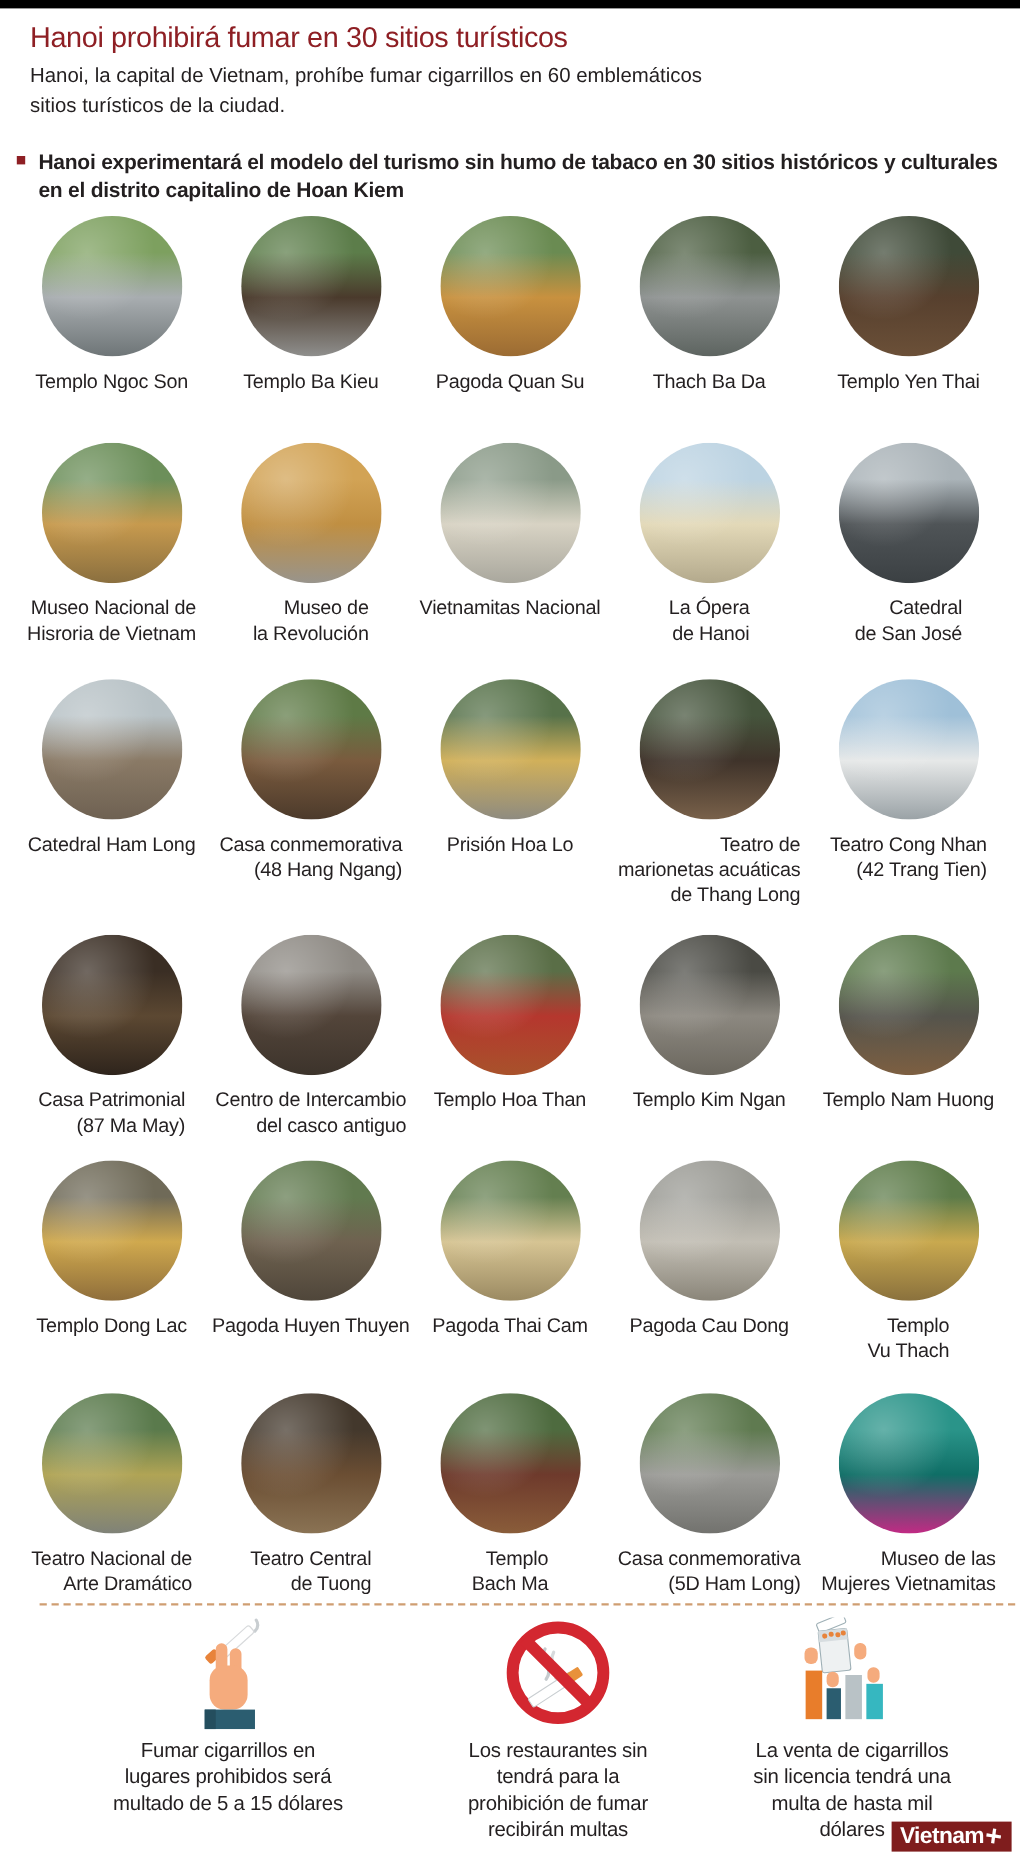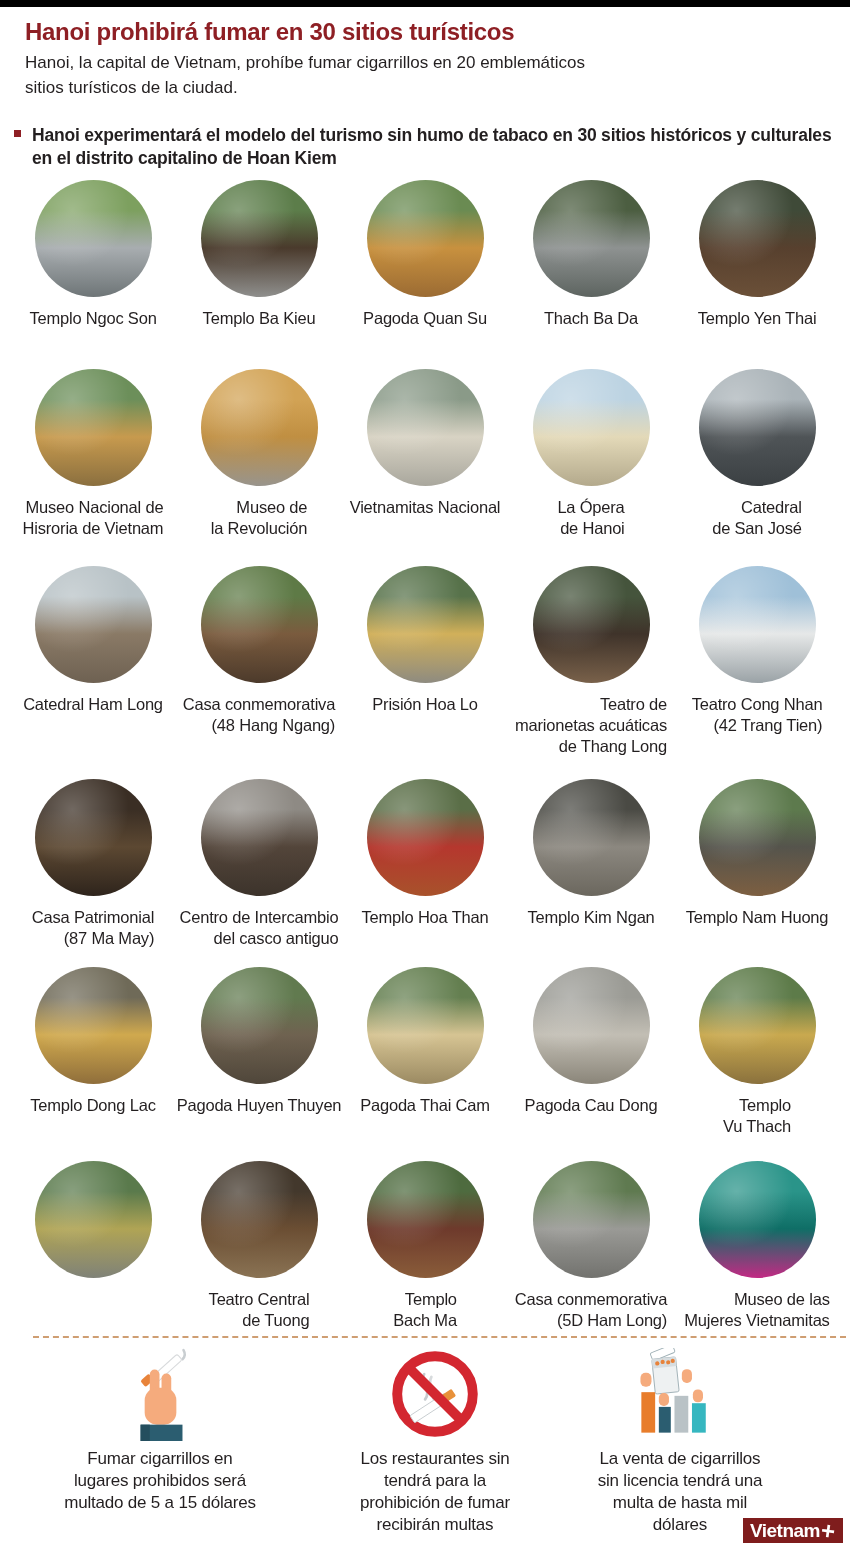--- a/index.html
+++ b/index.html
@@ -3,21 +3,21 @@
 <meta charset="utf-8">
 <style>
   html,body{margin:0;padding:0;background:#fff;}
   .page{
     position:relative; width:850px; height:1550px; overflow:hidden;
     background:#ffffff; color:#231f20;
     font-family:"Liberation Sans","DejaVu Sans",sans-serif;
   }
   .topbar{height:7px;background:#000;}
   .header{padding:12px 25px 0 25px;}
-  .title{color:#8e1f24;font-size:24px;font-weight:bold;letter-spacing:-0.3px;line-height:1.1;}
+  .title{color:#8e1f24;font-size:24px;font-weight:normal;letter-spacing:-0.3px;line-height:1.1;}
   .subtitle{margin-top:6px;font-size:17px;line-height:1.42;white-space:pre-line;}
   .bullet-row{display:flex;margin:24px 14px 0 14px;}
   .bullet-marker{flex:0 0 auto;width:7px;height:7px;background:#8e1f24;margin:6px 11px 0 0;}
   .bullet-text{font-size:17.5px;font-weight:bold;line-height:1.32;white-space:pre-line;letter-spacing:-0.2px;}
   .grid{
     margin-top:10px;padding:0 10px;
     display:grid;grid-template-columns:repeat(5,1fr);
     grid-template-rows:189px 197px 213px 188px 194px 173px;
   }
   .cell{display:flex;flex-direction:column;align-items:center;}
@@ -26,41 +26,42 @@
     background:#cccccc;flex:0 0 auto;
   }
   .caption{
     margin-top:11px;font-size:16.5px;line-height:1.28;text-align:right;
     white-space:pre-line;letter-spacing:-0.2px;
   }
   .divider{border-top:2px dashed #cf9e72;margin:2px 4px 0 33px;}
   .footer{
     display:grid;grid-template-columns:320px 230px 260px;
     padding-top:8px;
+    padding-left:30px;
   }
   .f-col{display:flex;flex-direction:column;align-items:center;}
   .f-icon{height:96px;display:flex;align-items:center;justify-content:center;}
   .f-text{margin-top:6px;font-size:17px;line-height:1.3;text-align:center;white-space:pre-line;letter-spacing:-0.2px;}
   .logo{
     position:absolute;right:7px;bottom:7px;
     background:#7f1d1d;color:#fff;height:25px;
     display:flex;align-items:center;padding:0 8px 0 7px;
   }
   .logo .logo-text{font-weight:bold;font-size:19px;letter-spacing:-0.5px;}
   .logo .logo-plus{font-weight:bold;font-size:24px;line-height:20px;margin-left:1px;transform:rotate(8deg);}
 </style>
 </head>
 <body>
 
 <div class="page">
   <div class="topbar"></div>
 
   <div class="header">
     <div class="title">Hanoi prohibirá fumar en 30 sitios turísticos</div>
-    <div class="subtitle">Hanoi, la capital de Vietnam, prohíbe fumar cigarrillos en 20 emblemáticos
+    <div class="subtitle">Hanoi, la capital de Vietnam, prohíbe fumar cigarrillos en 60 emblemáticos
 sitios turísticos de la ciudad.</div>
   </div>
 
   <div class="bullet-row">
     <span class="bullet-marker"></span>
     <span class="bullet-text">Hanoi experimentará el modelo del turismo sin humo de tabaco en 30 sitios históricos y culturales
 en el distrito capitalino de Hoan Kiem</span>
   </div>
 
   <div class="grid">
@@ -195,20 +196,22 @@
     </div>
 
     <div class="cell">
       <div class="photo" style="background: radial-gradient(circle at 32% 26%, rgba(255, 255, 255, 0.28), rgba(255, 255, 255, 0) 48%), linear-gradient(rgb(93, 123, 73) 0%, rgb(93, 123, 73) 26%, rgb(201, 169, 79) 58%, rgb(138, 113, 61) 100%);"></div>
       <div class="caption">Templo
 Vu Thach</div>
     </div>
 
     <div class="cell">
       <div class="photo" style="background: radial-gradient(circle at 32% 26%, rgba(255, 255, 255, 0.28), rgba(255, 255, 255, 0) 48%), linear-gradient(rgb(90, 122, 76) 0%, rgb(90, 122, 76) 26%, rgb(176, 164, 85) 58%, rgb(127, 130, 120) 100%);"></div>
+      <div class="caption">Teatro Nacional de
+Arte Dramático</div>
     </div>
 
     <div class="cell">
       <div class="photo" style="background: radial-gradient(circle at 32% 26%, rgba(255, 255, 255, 0.28), rgba(255, 255, 255, 0) 48%), linear-gradient(rgb(67, 56, 44) 0%, rgb(67, 56, 44) 26%, rgb(107, 78, 51) 58%, rgb(138, 115, 84) 100%);"></div>
       <div class="caption">Teatro Central
 de Tuong</div>
     </div>
 
     <div class="cell">
       <div class="photo" style="background: radial-gradient(circle at 32% 26%, rgba(255, 255, 255, 0.28), rgba(255, 255, 255, 0) 48%), linear-gradient(rgb(78, 107, 63) 0%, rgb(78, 107, 63) 26%, rgb(110, 58, 44) 58%, rgb(138, 93, 58) 100%);"></div>

